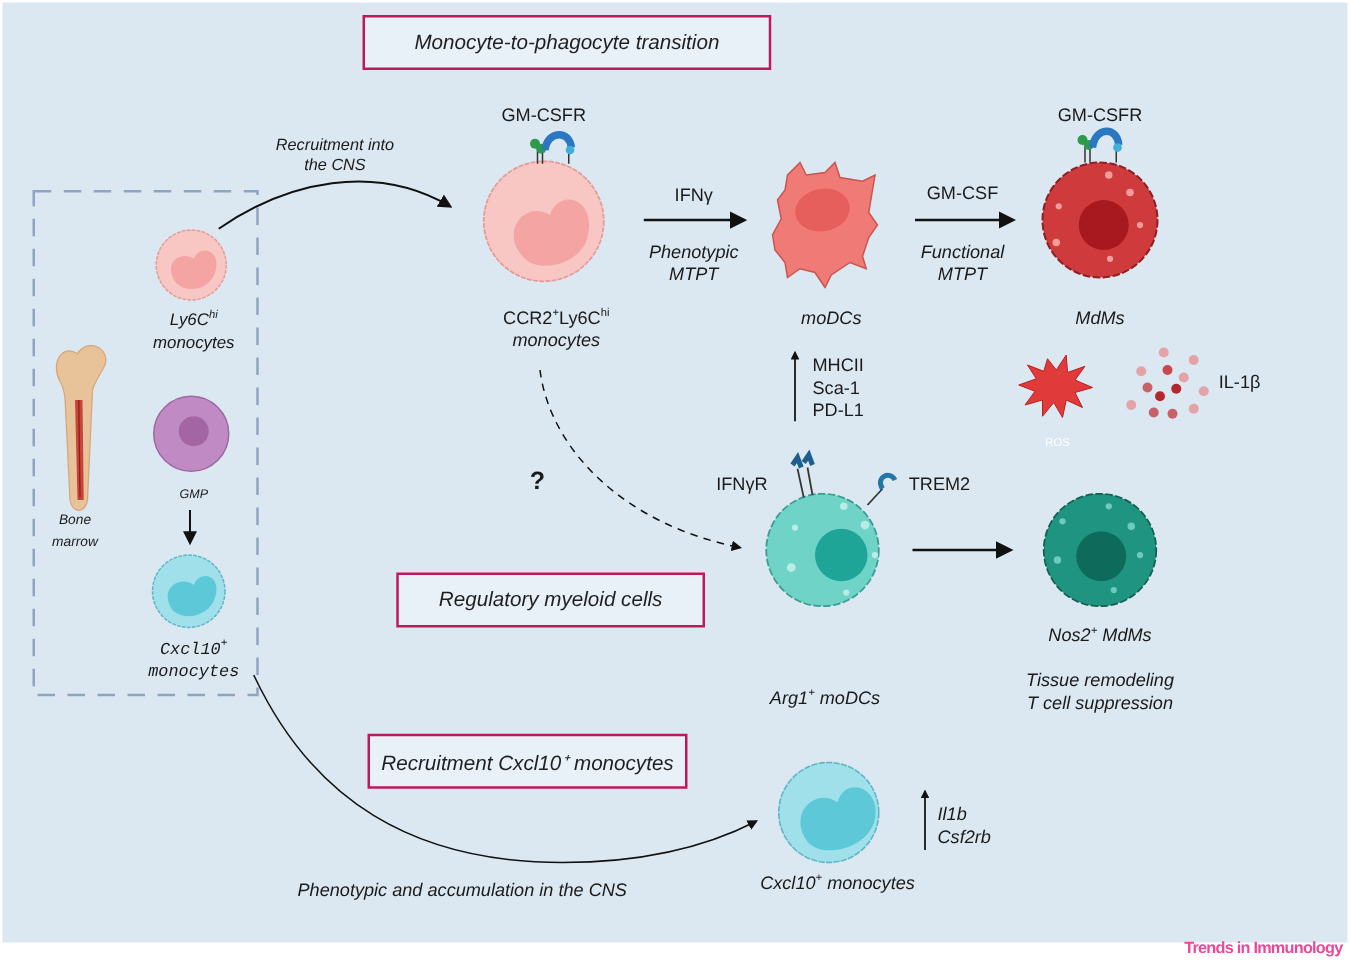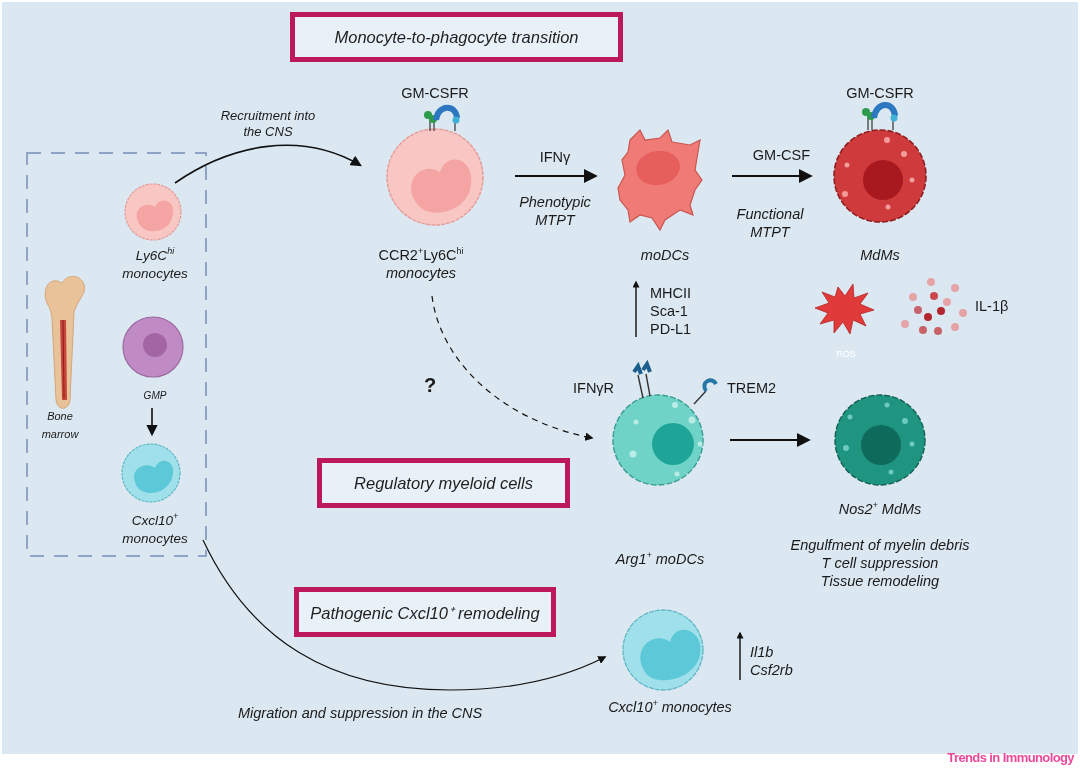--- a/index.html
+++ b/index.html
@@ -2,21 +2,21 @@
 <html><head>
 <meta charset="utf-8">
 <style>
   html, body { margin:0; padding:0; background:#ffffff; }
   body { width:1080px; height:781px; position:relative; overflow:hidden;
          font-family:"Liberation Sans", sans-serif; color:#1a1a1a; }
   #panel { position:absolute; left:2px; top:2px; width:1076px; height:752px; background:#dce8f1; }
   #fig { position:absolute; left:0; top:0; width:1080px; height:781px; }
   .lbl { position:absolute; font-size:14.5px; line-height:18px; white-space:nowrap; text-align:center; }
   .it { font-style:italic; }
-  .box { position:absolute; background:#e9f1f8; border:5px solid #be185d; font-style:italic;
+  .box { position:absolute; background:#e9f1f8; border:2px solid #be185d; font-style:italic;
          font-size:16.5px; display:flex; align-items:center; justify-content:center; color:#1f1f1f; }
   sup { font-size:9px; vertical-align:6px; line-height:0; }
   .credit { position:absolute; right:6px; bottom:16px; font-weight:bold; font-size:13px; letter-spacing:-0.6px; color:#ec4899; }
 </style>
 </head>
 <body>
 
 <div id="panel"></div>
 
 <svg id="fig" width="1080" height="781" viewBox="0 0 1080 781">
@@ -158,54 +158,54 @@
 
   <g>
     <circle cx="663" cy="650" r="40" fill="#9fe0ea" stroke="#5fb7c5" stroke-width="1.3" stroke-dasharray="5 1"></circle>
     <path d="M645,672 C630,648 655,630 670,642 C676,620 705,630 700,655 C695,680 655,688 645,672 Z" fill="#5cc8d8"></path>
   </g>
   <line x1="740" y1="680" x2="740" y2="633" stroke="#111" stroke-width="1.4" marker-end="url(#ahs)"></line>
 </svg>
 
 <div class="box" style="left:290px;top:12px;width:323px;height:40px;">Monocyte-to-phagocyte transition</div>
 <div class="box" style="left:317px;top:442px;width:243px;height:40px;margin-top:16px;">Regulatory myeloid cells</div>
-<div class="box" style="left:294px;top:587px;width:252px;height:40px;">Pathogenic Cxcl10⁺ remodeling</div>
+<div class="box" style="left:294px;top:587px;width:252px;height:40px;">Recruitment Cxcl10⁺ monocytes</div>
 
 <div class="lbl it" style="left:30px;top:407px;width:60px;font-size:11px;">
   <div>Bone</div>
   <div>marrow</div>
 </div>
 <div class="lbl it" style="left:110px;top:247px;width:90px;font-size:13.5px;">
   <div><span>Ly6C</span><sup>hi</sup></div>
   <div>monocytes</div>
 </div>
 <div class="lbl it" style="left:125px;top:387px;width:60px;font-size:10px;">GMP</div>
-<div class="lbl it" style="left:110px;top:512px;width:90px;font-size:13.5px;">
+<div class="lbl it" style="left:110px;top:512px;width:90px;font-size:13.5px;font-family:Liberation Mono, monospace;">
   <div><span>Cxcl10</span><sup>+</sup></div>
   <div>monocytes</div>
 </div>
 
 <div class="lbl it" style="left:208px;top:108px;width:120px;font-size:13px;line-height:16px;">
   <div>Recruitment into</div>
   <div>the CNS</div>
 </div>
 
 <div class="lbl" style="left:390px;top:84px;width:90px;">GM-CSFR</div>
-<div class="lbl" style="left:356px;top:246px;width:130px;">
+<div class="lbl" style="left:380px;top:246px;width:130px;">
   <div><span>CCR2</span><sup>+</sup><span>Ly6C</span><sup>hi</sup></div>
   <div class="it">monocytes</div>
 </div>
 <div class="lbl" style="left:520px;top:148px;width:70px;">IFNγ</div>
 <div class="lbl it" style="left:505px;top:193px;width:100px;">
   <div>Phenotypic</div>
   <div>MTPT</div>
 </div>
 <div class="lbl it" style="left:630px;top:246px;width:70px;">moDCs</div>
-<div class="lbl" style="left:730px;top:146px;width:80px;text-align:right;">GM-CSF</div>
-<div class="lbl it" style="left:720px;top:205px;width:100px;">
+<div class="lbl" style="left:730px;top:146px;width:80px;">GM-CSF</div>
+<div class="lbl it" style="left:720px;top:193px;width:100px;">
   <div>Functional</div>
   <div>MTPT</div>
 </div>
 <div class="lbl" style="left:835px;top:84px;width:90px;">GM-CSFR</div>
 <div class="lbl it" style="left:850px;top:246px;width:60px;">MdMs</div>
 
 <div class="lbl" style="left:650px;top:284px;text-align:left;">
   <div>MHCII</div>
   <div>Sca-1</div>
   <div>PD-L1</div>
@@ -218,27 +218,26 @@
 
 <div class="lbl" style="left:573px;top:379px;text-align:left;">IFNγR</div>
 <div class="lbl" style="left:727px;top:379px;text-align:center;">TREM2</div>
 <div class="lbl it" style="left:600px;top:502px;width:120px;margin-top:48px;">
   <span>Arg1</span><sup>+</sup><span> moDCs</span>
 </div>
 <div class="lbl it" style="left:825px;top:500px;width:110px;">
   <span>Nos2</span><sup>+</sup><span> MdMs</span>
 </div>
 <div class="lbl it" style="left:770px;top:536px;width:220px;">
-  <div>Engulfment of myelin debris</div>
+  <div>Tissue remodeling</div>
   <div>T cell suppression</div>
-  <div>Tissue remodeling</div>
 </div>
 
 <div class="lbl it" style="left:595px;top:698px;width:150px;">
   <span>Cxcl10</span><sup>+</sup><span> monocytes</span>
 </div>
 <div class="lbl it" style="left:750px;top:643px;text-align:left;">
   <div>Il1b</div>
   <div>Csf2rb</div>
 </div>
-<div class="lbl it" style="left:238px;top:704px;text-align:left;">Migration and suppression in the CNS</div>
+<div class="lbl it" style="left:238px;top:704px;text-align:left;">Phenotypic and accumulation in the CNS</div>
 
 <div class="credit">Trends in Immunology</div>
 
 </body></html>

